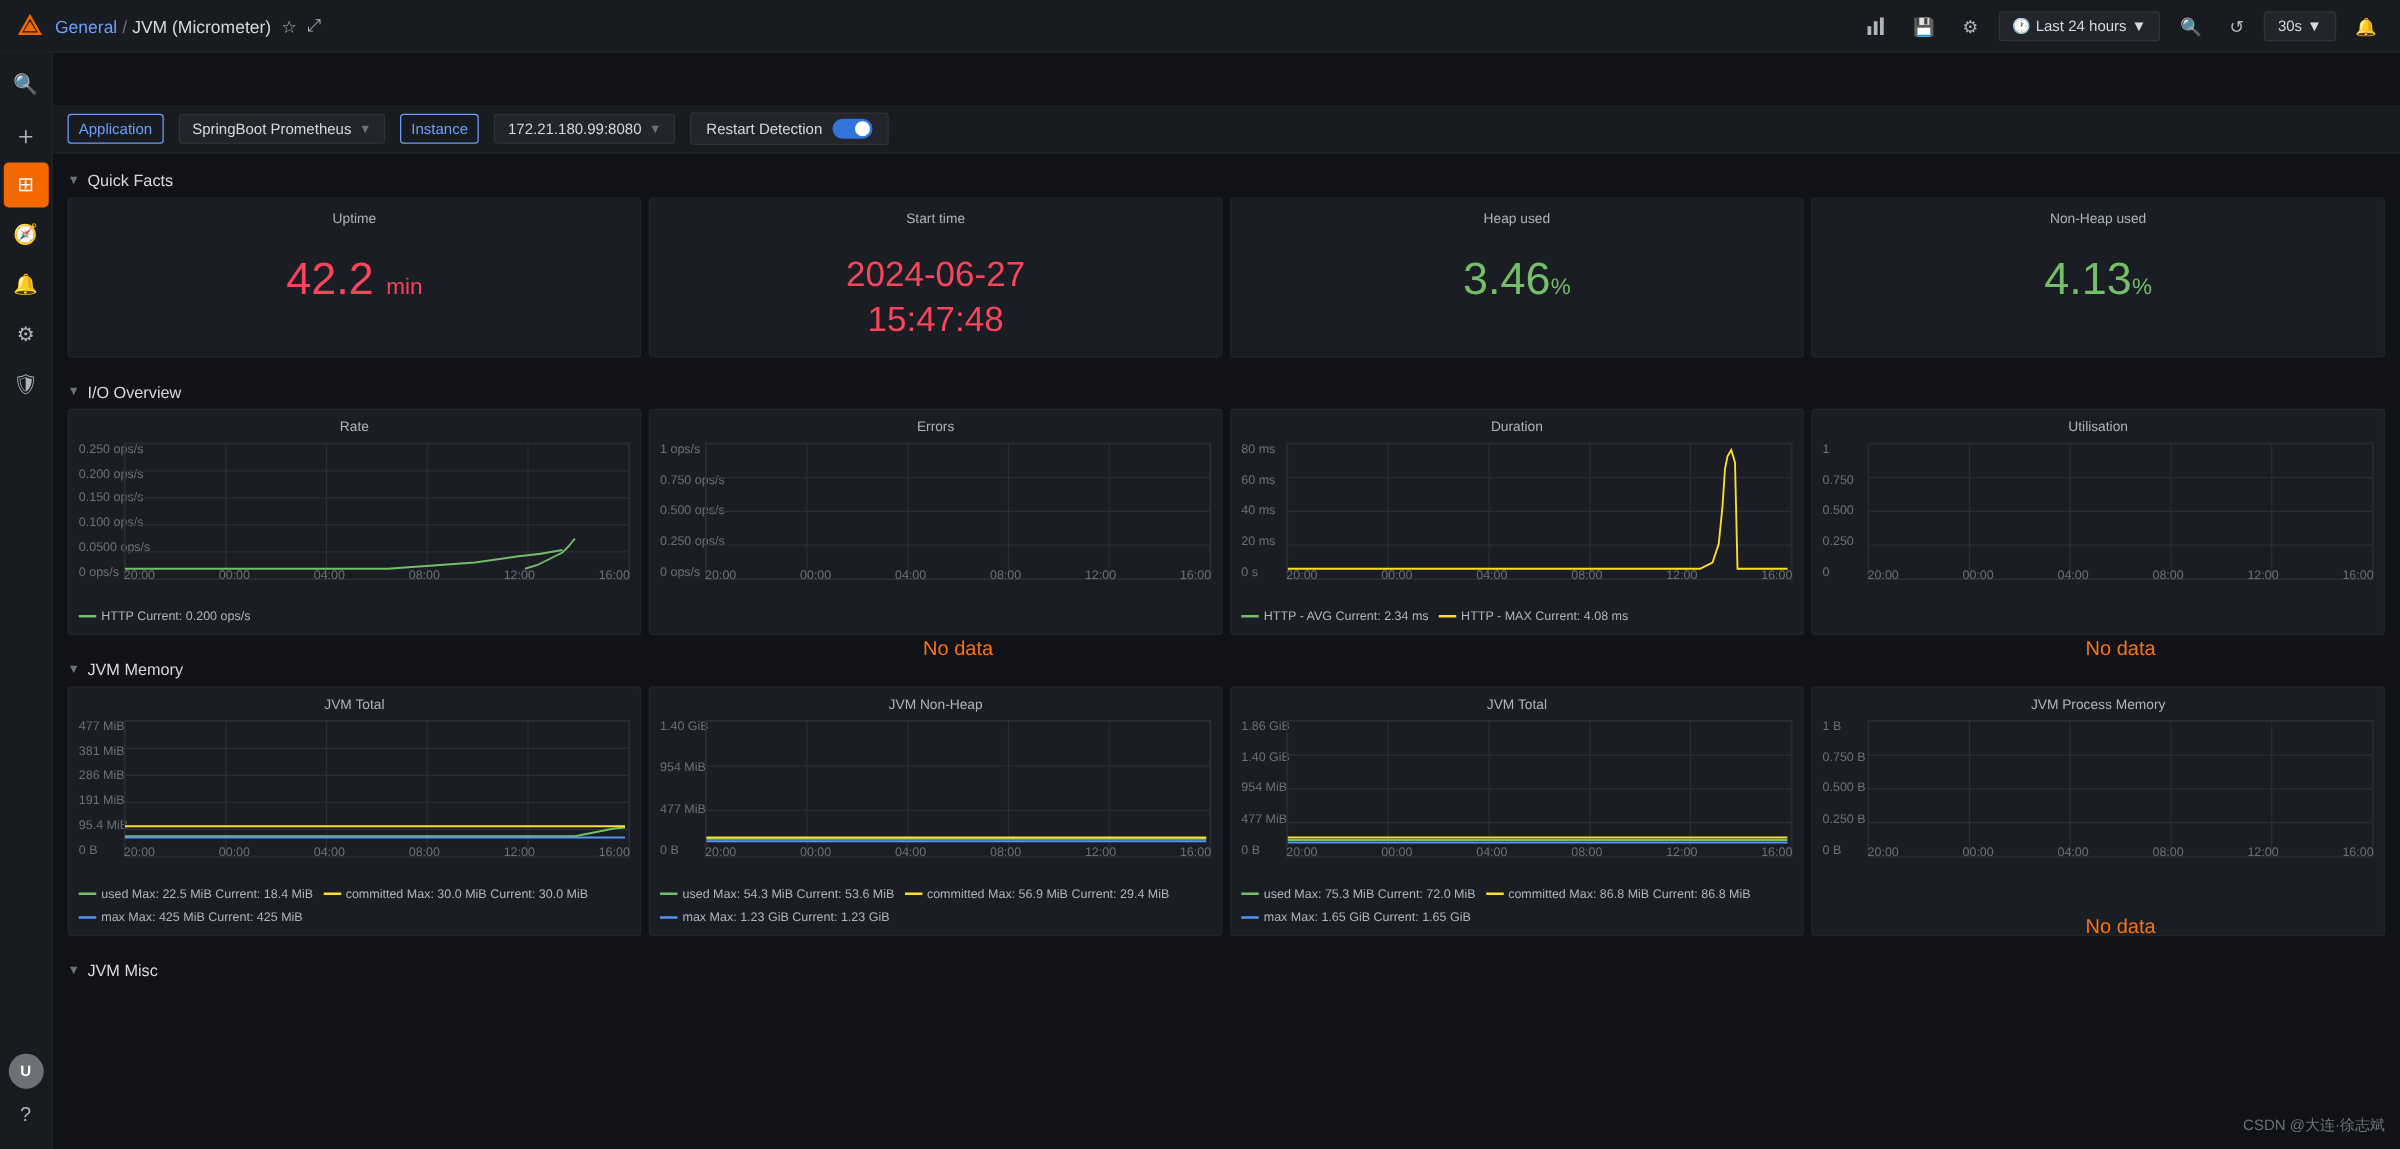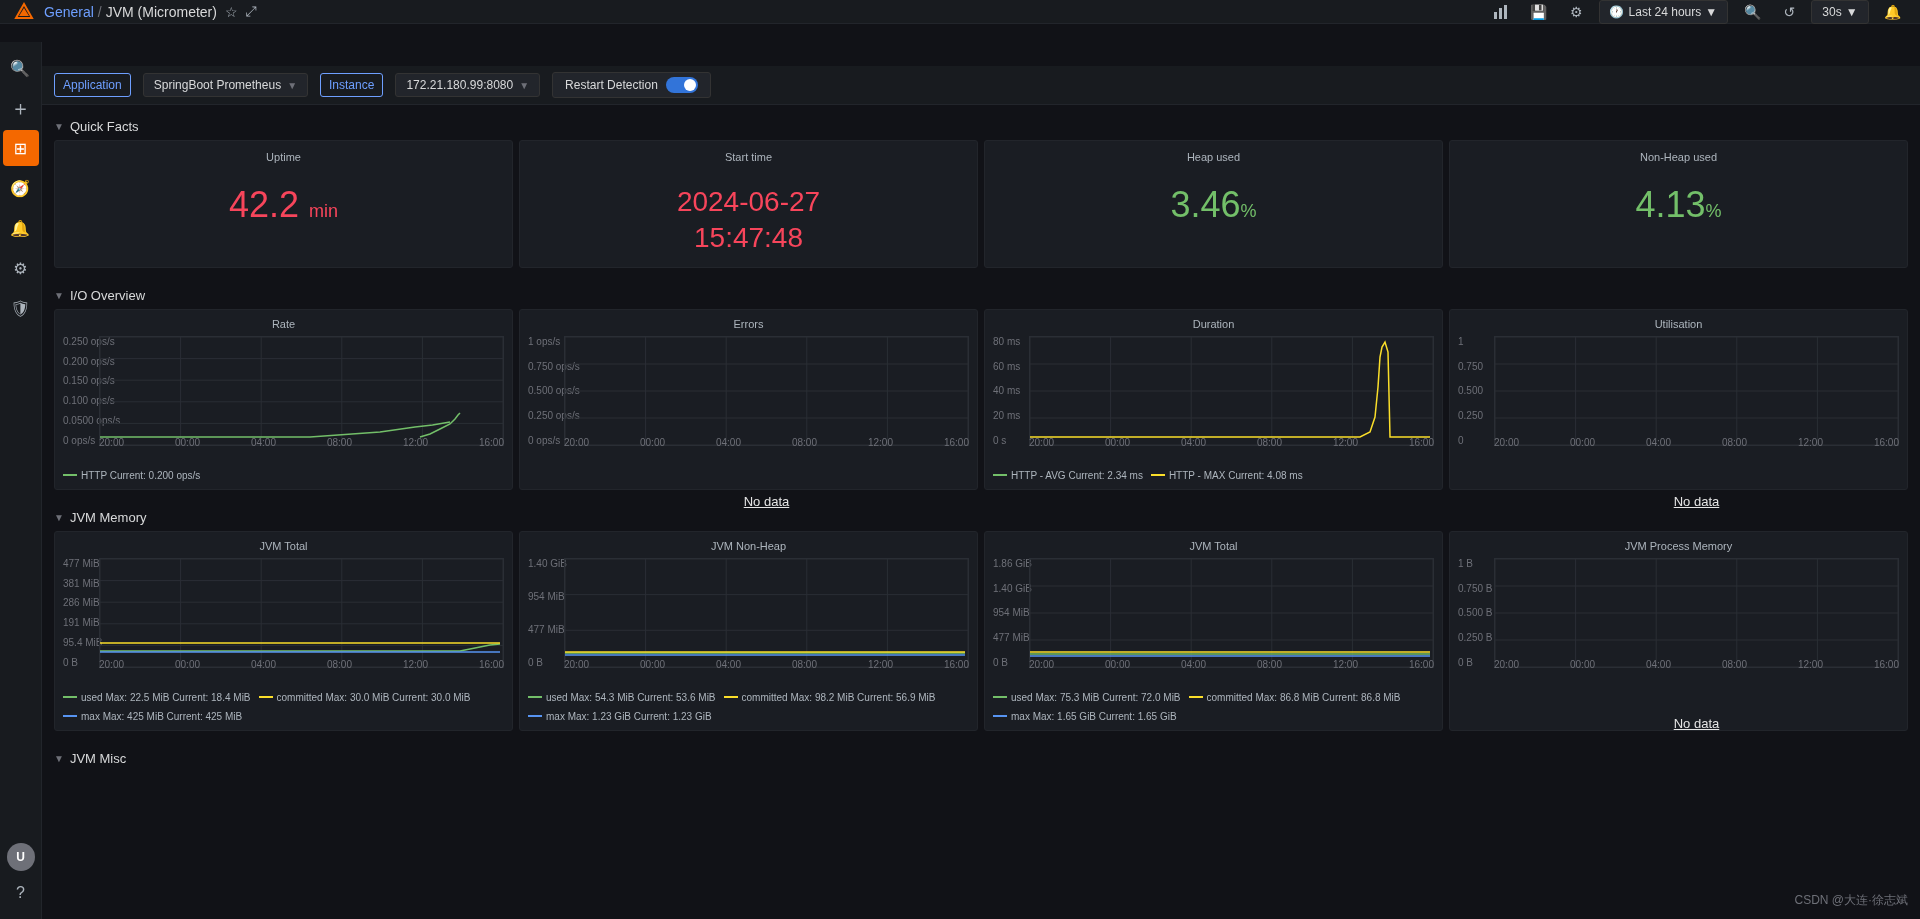--- a/index.html
+++ b/index.html
@@ -10,21 +10,21 @@
       font-size: 12px;
       overflow-x: hidden;
     }
     .top-bar {
       display: flex;
       align-items: center;
       justify-content: space-between;
       background: #181b1f;
       padding: 6px 12px;
       border-bottom: 1px solid #22252b;
-      height: 24px;
+      height: 42px;
     }
     .top-bar-left {
       display: flex;
       align-items: center;
       gap: 8px;
     }
     .app-logo {
       width: 24px;
       height: 24px;
       display: flex;
@@ -234,23 +234,22 @@
     }
     .chart-area {
       position: relative;
       height: 130px;
     }
     .chart-no-data {
       display: flex;
       align-items: center;
       justify-content: center;
       height: 100%;
-      color: #e5e5e5;
-      font-size: 13px;
-      text-decoration: underline;
+      color: #f97316;
+      font-size: 16px;
     }
     .chart-footer {
       font-size: 10px;
       color: #adb5bd;
       padding-top: 4px;
       display: flex;
       flex-wrap: wrap;
       gap: 8px;
     }
     .chart-legend-item {
@@ -705,21 +704,21 @@
             <span>16:00</span>
           </div>
         </div>
         <div class="chart-footer">
           <div class="chart-legend-item">
             <span class="legend-color green"></span>
             <span>used  Max: 54.3 MiB  Current: 53.6 MiB</span>
           </div>
           <div class="chart-legend-item">
             <span class="legend-color yellow"></span>
-            <span>committed  Max: 98.2 MiB  Current: 56.9 MiB</span>
+            <span>committed  Max: 56.9 MiB  Current: 29.4 MiB</span>
           </div>
           <div class="chart-legend-item">
             <span style="width:14px;height:2px;display:inline-block;background:#5794f2;"></span>
             <span>max  Max: 1.23 GiB  Current: 1.23 GiB</span>
           </div>
         </div>
       </div>
 
       <div class="chart-card">
         <div class="chart-title">JVM Total</div>

